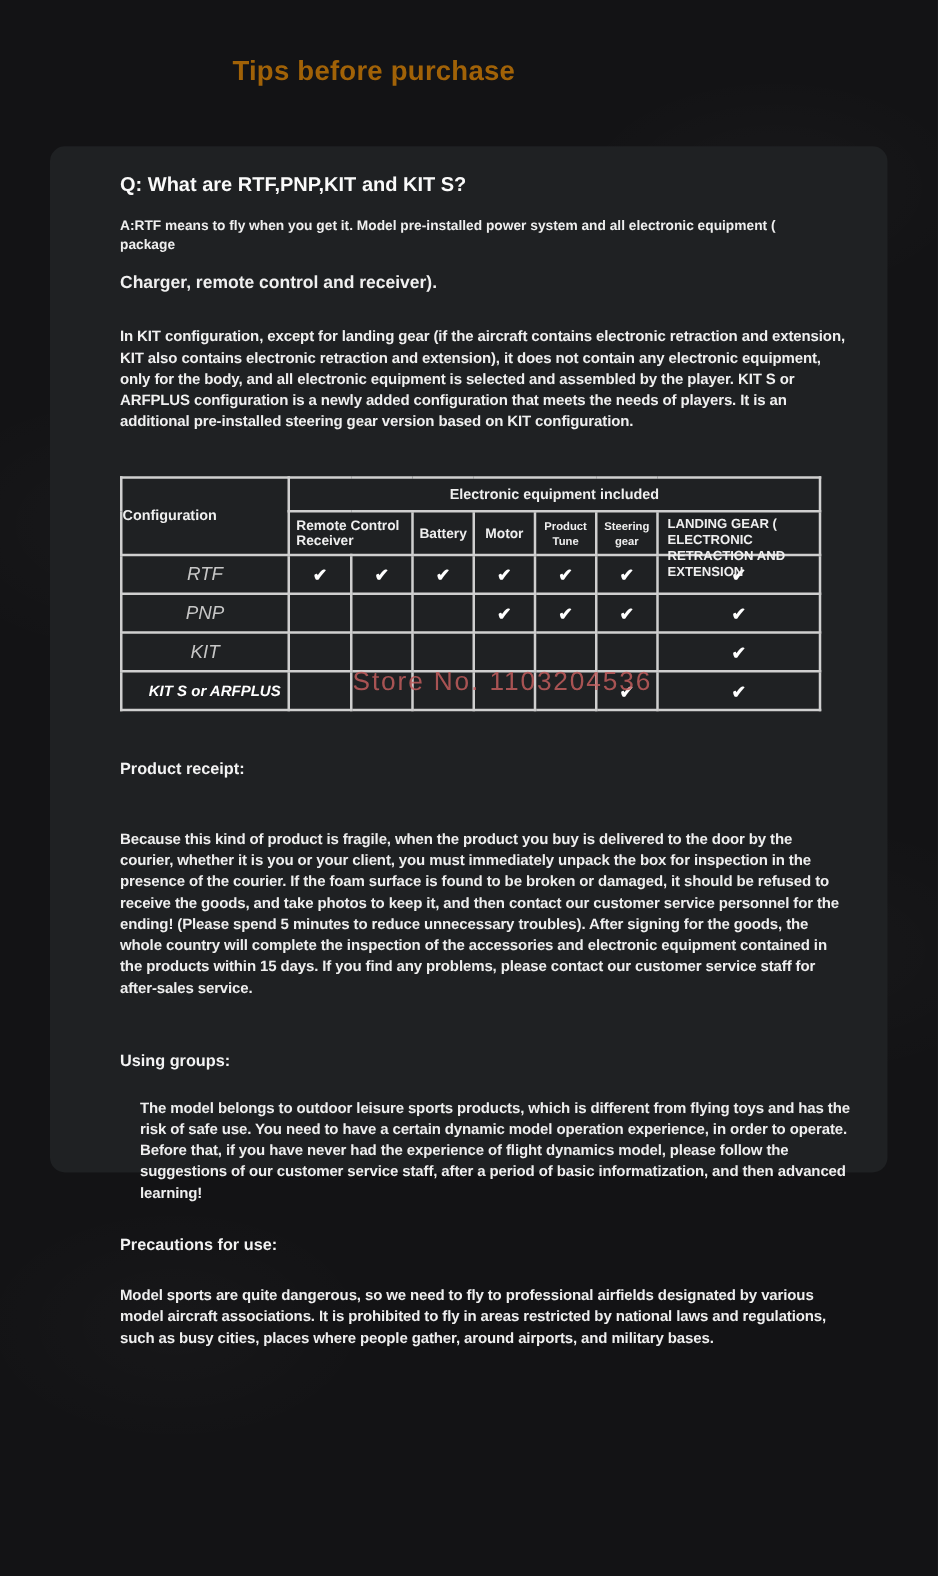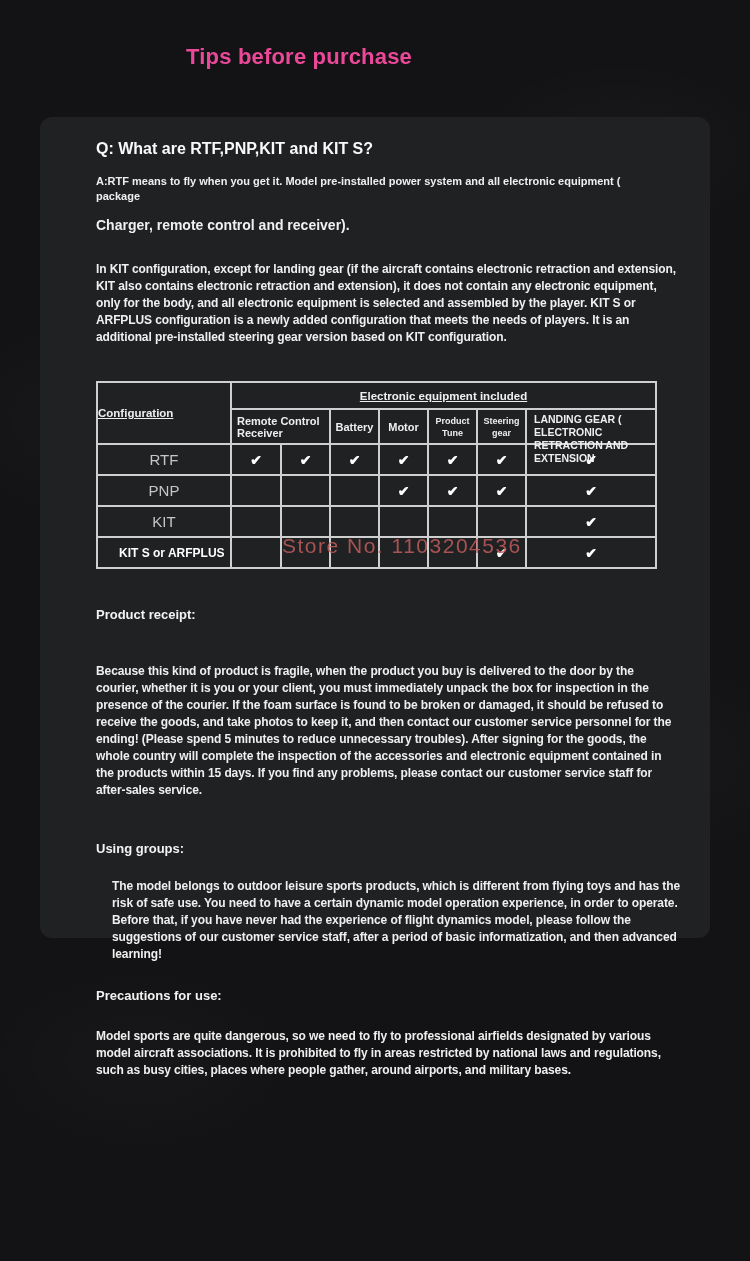--- a/index.html
+++ b/index.html
@@ -15,53 +15,53 @@
   body::before{
     content:"";position:absolute;inset:0;pointer-events:none;z-index:0;
     background:
       radial-gradient(230px 130px at 620px 150px, rgba(255,255,255,0.025), transparent 70%),
       radial-gradient(210px 150px at 80px 420px, rgba(255,255,255,0.02), transparent 70%),
       radial-gradient(250px 150px at 660px 760px, rgba(255,255,255,0.02), transparent 70%),
       radial-gradient(230px 140px at 140px 1060px, rgba(255,255,255,0.02), transparent 70%);
   }
   .page-title{
     position:absolute;top:44px;left:0;width:598px;
-    text-align:center;font-size:22px;font-weight:bold;color:#ec4899;
+    text-align:center;font-size:22px;font-weight:bold;color:#a16207;
     letter-spacing:0.2px;z-index:1;
   }
   .panel{
     position:absolute;left:40px;top:117px;width:670px;height:821px;
     background:#1f2123;border-radius:12px;box-sizing:border-box;
     padding:23px 29px 0 56px;z-index:1;
   }
   .q-heading{font-size:16px;font-weight:bold;color:#fafafa;}
   .a-intro{margin-top:16px;max-width:585px;font-size:11px;font-weight:bold;
            line-height:15px;white-space:pre-line;color:#efefef;}
   .para-including{margin-top:10px;max-width:585px;font-size:12px;font-weight:bold;
            line-height:16.5px;letter-spacing:-0.1px;}
   .para-charger{margin-top:13px;font-size:14px;font-weight:bold;}
   .para-kit{margin-top:28px;max-width:585px;font-size:12px;font-weight:bold;
            line-height:17px;letter-spacing:-0.1px;}
 
   .table-wrap{margin-top:35px;position:relative;width:559px;}
   table.cfg-table{border-collapse:collapse;width:559px;table-layout:fixed;}
   table.cfg-table td{border:2px solid #cfcfcf;padding:0;overflow:visible;}
-  tr.h1 td{height:25px;text-decoration:underline;}
+  tr.h1 td{height:25px;}
   tr.h2 td{height:33px;}
   tr.data td{height:29px;}
   td.cfg{font-size:11.5px;font-weight:bold;padding-left:14px;vertical-align:middle;color:#efefef;}
   td.grp{font-size:11.5px;font-weight:bold;text-align:center;vertical-align:middle;color:#efefef;}
   td.sub{font-size:11px;font-weight:bold;text-align:center;vertical-align:middle;
          line-height:12px;color:#efefef;}
   td.sub.remote{text-align:left;padding-left:5px;}
   td.sub.small{font-size:9px;}
   td.landing{position:relative;vertical-align:top;}
   .landing-inner{position:absolute;top:3px;left:7px;width:122px;font-size:10.5px;
          font-weight:bold;line-height:13px;text-align:left;z-index:2;color:#efefef;}
-  td.rowlabel{text-align:center;font-size:15px;color:#c6c6c6;font-weight:normal;vertical-align:middle;}
+  td.rowlabel{text-align:center;font-size:15px;color:#c6c6c6;font-weight:normal;vertical-align:middle;font-style:italic;}
   td.rowlabel.strong{text-align:left;padding-left:21px;font-size:12px;font-weight:bold;color:#ffffff;}
   td.check{text-align:center;font-size:14px;font-weight:bold;color:#ffffff;vertical-align:middle;}
   .store-watermark{
     position:absolute;left:186px;top:153px;z-index:5;white-space:nowrap;
     font-size:21px;letter-spacing:1.5px;opacity:0.85;pointer-events:none;
   }
   .section-heading{font-size:13px;font-weight:bold;color:#f3f3f3;}
   .section-body{max-width:578px;font-size:12px;font-weight:bold;line-height:17px;
          letter-spacing:-0.1px;color:#efefef;}
   .mt-receipt-h{margin-top:38px;}

